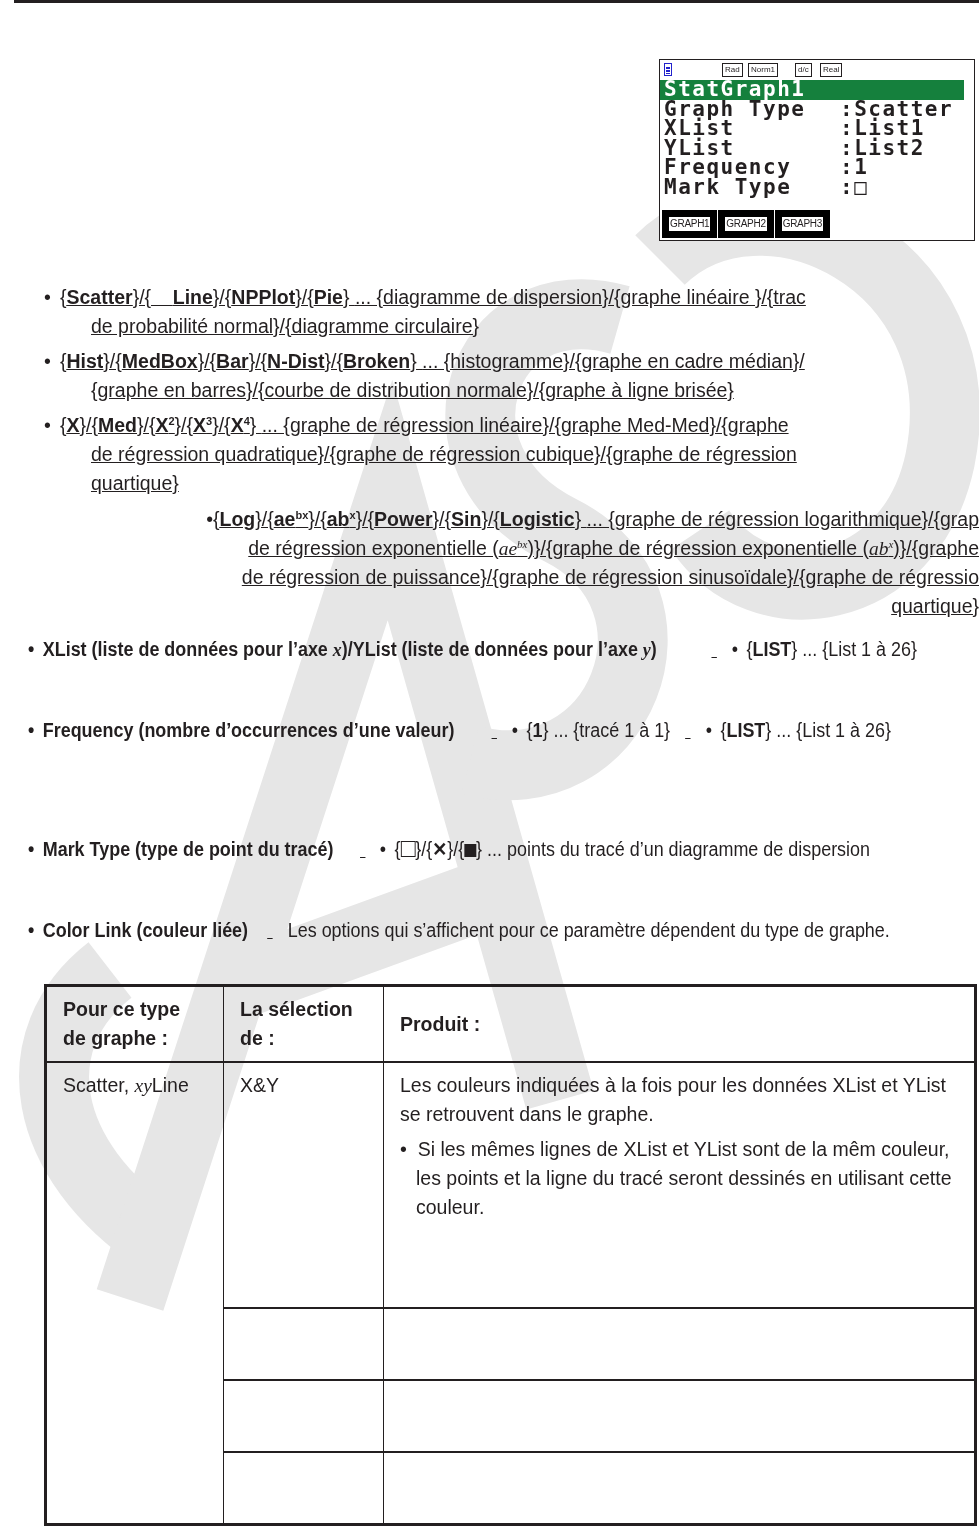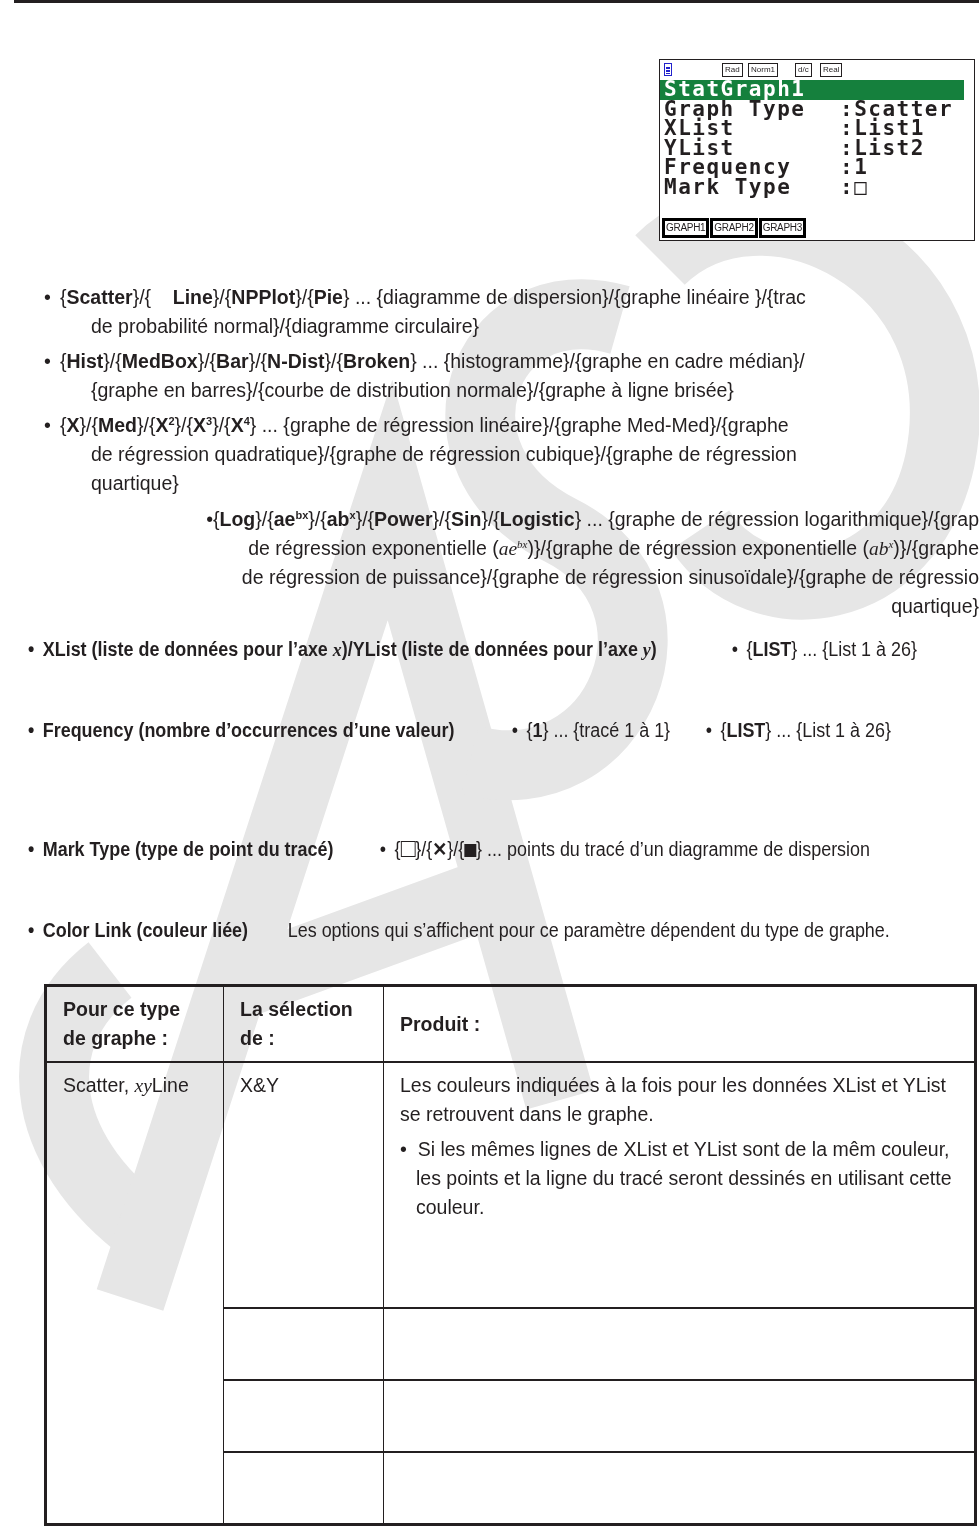--- a/index.html
+++ b/index.html
@@ -22,24 +22,24 @@
     .calc-status { height: 20px; position: relative; font-family: "Liberation Sans", sans-serif; }
     .battery { position: absolute; left: 4px; top: 3px; width: 8px; height: 13px; border: 1px solid #2222cc; box-sizing: border-box; }
     .battery::before { content: ""; position: absolute; left: 1px; right: 1px; top: 3px; bottom: 1px;
       background: repeating-linear-gradient(#2222cc 0 2px, #fff 2px 3px); }
     .stbadge { position: absolute; top: 3px; height: 12px; border: 1px solid #231f20; font-size: 8px; line-height: 12px; padding: 0 2px; }
     .calc-row { height: 19.6px; line-height: 19.6px; font-size: 21px; white-space: pre; padding-left: 4px; letter-spacing: 1.5px; font-weight: bold; position: relative; }
     .calc-row.title { background: #15803d; color: #fff; width: 300px; }
     .calc-row .val { position: absolute; left: 180px; }
     .down-arrow { position: absolute; right: 4px; color: #e020e0; font-size: 16px; font-weight: bold; }
     .fkeys { position: absolute; left: 2px; bottom: 2px; display: flex; gap: 1px; font-family: "Liberation Sans", sans-serif; }
-    .fkey { border: 3px solid #000000; font-size: 10px; height: 14px; line-height: 14px; padding: 0 1px; letter-spacing: -0.3px; }
+    .fkey { border: 7px solid #000000; font-size: 10px; height: 14px; line-height: 14px; padding: 0 1px; letter-spacing: -0.3px; }
 
     
-    .block { position: absolute; z-index: 1; font-size: 19.5px; line-height: 29px; }
+    .block { position: absolute; z-index: 1; font-size: 19.5px; line-height: 29px; text-decoration: underline; }
     .b { font-weight: bold; }
     .cond { font-family: "Liberation Sans", sans-serif; transform: scaleX(0.92); transform-origin: left; display: inline-block; white-space: nowrap; }
     .ital { font-family: "Liberation Serif", serif; font-style: italic; }
     sup { font-size: 11px; line-height: 0; }
     .bul { display: inline-block; width: 16px; }
     .sub { padding-left: 47px; }
 
     
     table.opts { position: absolute; left: 44px; top: 984px; width: 933px; border-collapse: collapse; z-index: 1; font-size: 19.5px; line-height: 29px; }
     table.opts td, table.opts th { border: 1px solid #231f20; vertical-align: top; text-align: left; padding: 8px 16px 8px 16px; }

